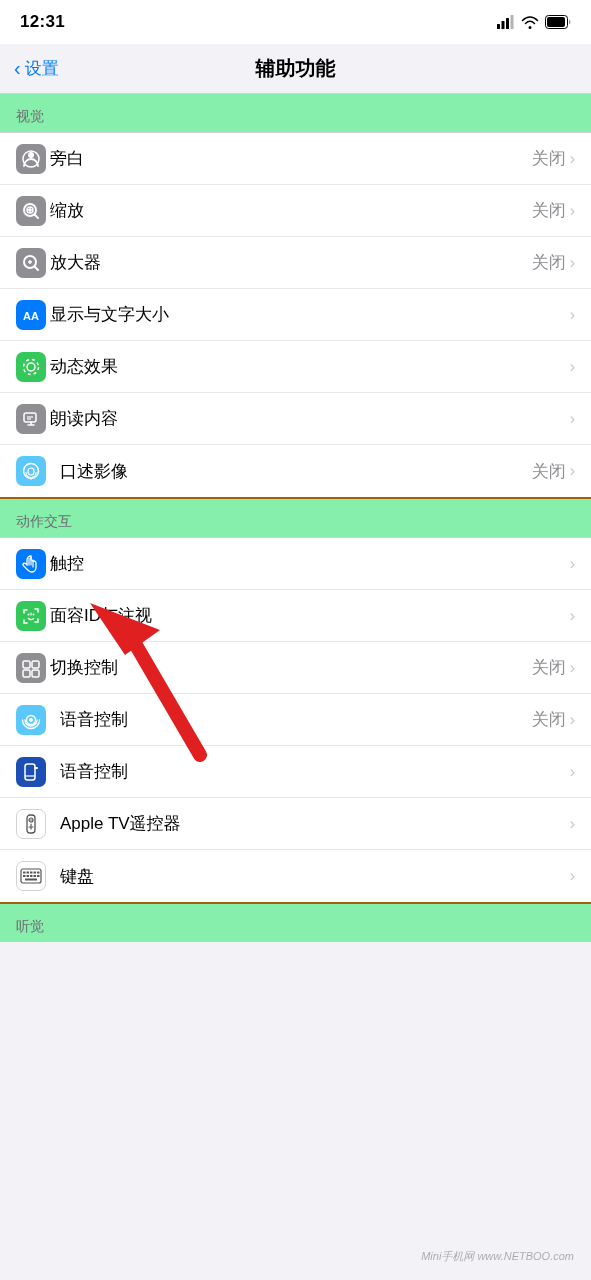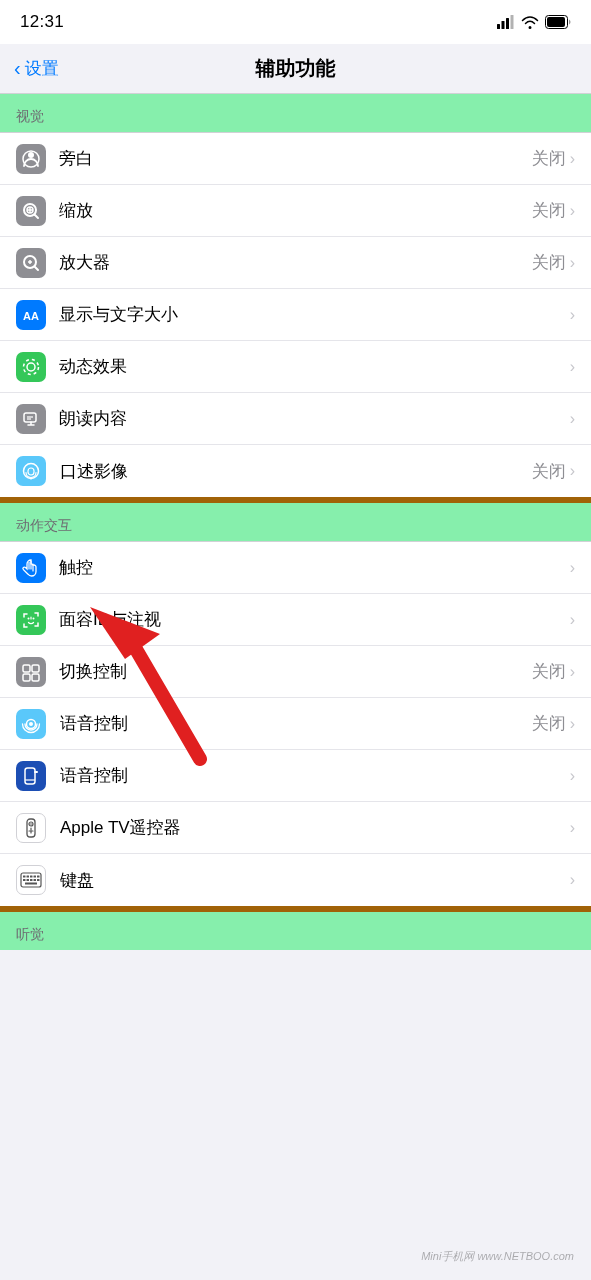--- a/index.html
+++ b/index.html
@@ -16,21 +16,21 @@
     .status-bar {
       background: #fff;
       height: 44px;
       display: flex;
       align-items: center;
       justify-content: space-between;
       padding: 0 20px;
     }
     .status-time {
       font-size: 17px;
-      font-weight: 400;
+      font-weight: 700;
       letter-spacing: 0.3px;
     }
     .status-icons {
       display: flex;
       align-items: center;
       gap: 6px;
     }
 
     
     .nav-bar {
@@ -69,21 +69,21 @@
       padding: 14px 16px 6px 16px;
       font-size: 14px;
       color: #6d6d72;
       background: #86efac;
     }
 
     
     .list-group {
       background: #fff;
       border-top: 1px solid #d1d1d6;
-      border-bottom: 6px solid #a16207;
+      border-bottom: 2px solid #a16207;
       margin-bottom: 0;
     }
 
     .list-item {
       display: flex;
       align-items: center;
       padding: 0 16px;
       min-height: 52px;
       background: #fff;
       border-bottom: 1px solid #e5e5ea;
@@ -94,21 +94,21 @@
       border-bottom: none;
     }
 
     .item-icon {
       width: 30px;
       height: 30px;
       border-radius: 7px;
       display: flex;
       align-items: center;
       justify-content: center;
-      margin-right: 13px;
+      margin-right: 4px;
       flex-shrink: 0;
       font-size: 16px;
       color: #fff;
     }
 
     .item-label {
       flex: 1;
       font-size: 17px;
       color: #000;
     }

